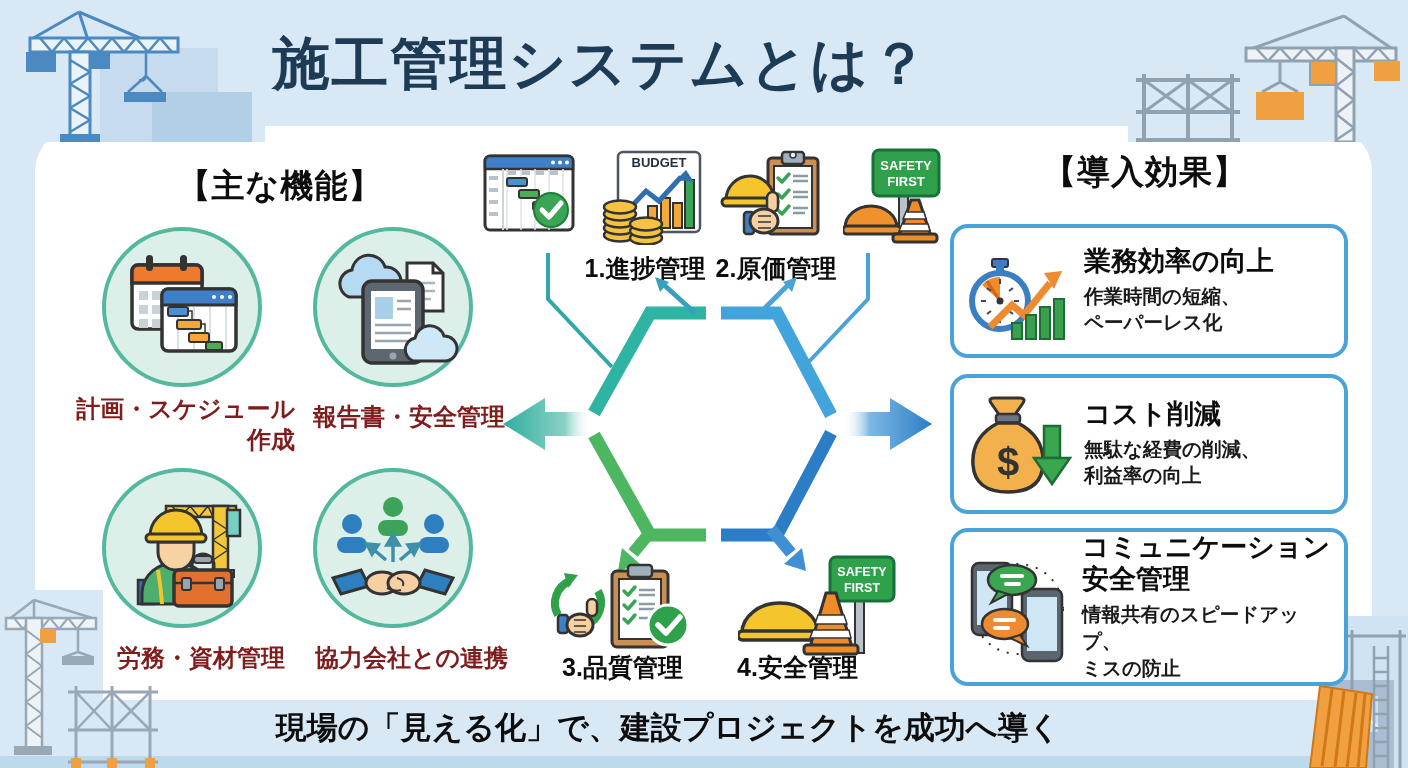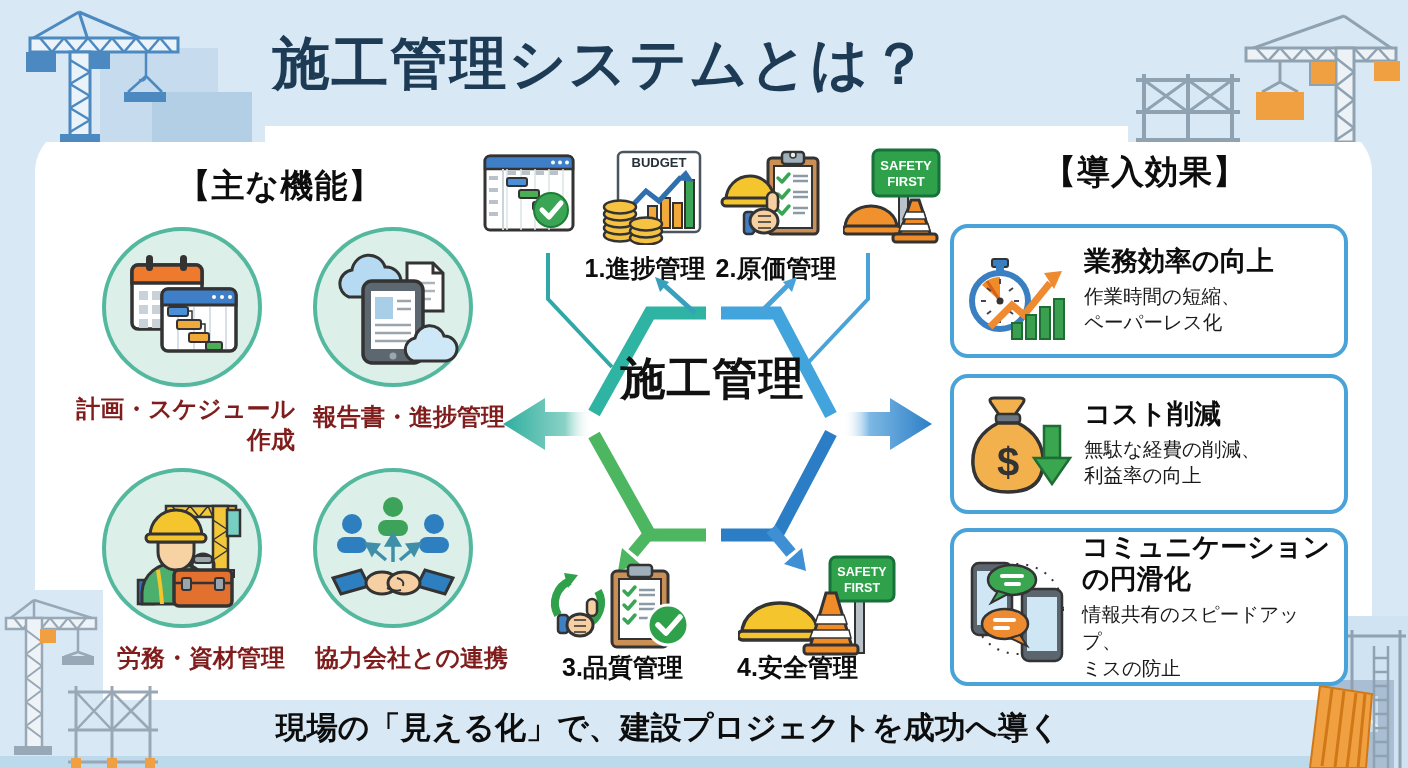--- a/index.html
+++ b/index.html
@@ -11,21 +11,21 @@
 .deco{position:absolute;z-index:5}
 .c{position:absolute;z-index:10}
 .title{left:0;top:26px;width:1202px;text-align:center;font-size:57px;font-weight:900;color:#1d3b55;letter-spacing:2px}
 .sec-head{font-size:33px;font-weight:900;color:#0d0d0d;text-align:center;letter-spacing:1px}
 .circle{position:absolute;width:160px;height:160px;border-radius:50%;background:#dcefe8;border:4px solid #53b89e;display:flex;align-items:center;justify-content:center;z-index:10}
 .feat-label{font-size:24px;font-weight:800;color:#7f1d1d;text-align:right;line-height:1.3;white-space:pre-line}
 .num-label{font-size:25px;font-weight:800;color:#0d0d0d;text-align:center}
 .hex-text{text-align:center;font-size:45px;font-weight:900;color:#111;line-height:1.18;letter-spacing:1px}
 .ebox{position:absolute;left:950px;width:398px;background:#fff;border:4px solid #4aa3d8;border-radius:18px;display:flex;align-items:center;padding:0 8px 0 6px;gap:4px;z-index:10}
 .etitle{font-size:27px;font-weight:900;color:#0d0d0d;line-height:1.18;white-space:pre-line}
-.edesc{font-size:19.5px;font-weight:400;color:#1a1a1a;line-height:1.38;white-space:pre-line;margin-top:5px}
+.edesc{font-size:19.5px;font-weight:700;color:#1a1a1a;line-height:1.38;white-space:pre-line;margin-top:5px}
 .tagline{left:0;top:707px;width:1336px;text-align:center;font-size:31px;font-weight:900;color:#0d0d0d}
 svg{display:block}
 </style>
 </head>
 <body>
 
 <div class="stage">
 
   <div class="strip"></div>
   <div class="card"></div>
@@ -195,21 +195,21 @@
       <polygon points="6,96 34,88 42,104 14,112" fill="#2e7fc0" stroke="#333" stroke-width="3"></polygon>
       <polygon points="126,96 98,88 90,104 118,112" fill="#2e7fc0" stroke="#333" stroke-width="3"></polygon>
       <ellipse cx="55" cy="101" rx="16" ry="11" fill="#f6cfa2" stroke="#333" stroke-width="3"></ellipse>
       <ellipse cx="77" cy="101" rx="16" ry="11" fill="#f6cfa2" stroke="#333" stroke-width="3"></ellipse>
       <path d="M70 96q8 2 6 8M60 106q8 4 14 2" stroke="#333" stroke-width="2" fill="none"></path>
     </svg>
   </div>
 
   <div class="c feat-label" style="left:55px;top:393px;width:240px">計画・スケジュール
 作成</div>
-  <div class="c feat-label" style="left:285px;top:401px;width:220px">報告書・進捗管理</div>
+  <div class="c feat-label" style="left:285px;top:401px;width:220px">報告書・安全管理</div>
   <div class="c feat-label" style="left:80px;top:642px;width:205px">労務・資材管理</div>
   <div class="c feat-label" style="left:283px;top:642px;width:225px">協力会社との連携</div>
 
   <svg class="c" style="left:483px;top:150px" width="100" height="95" viewBox="0 0 100 95">
     <rect x="2" y="6" width="88" height="74" rx="5" fill="#fff" stroke="#333" stroke-width="3"></rect>
     <path d="M2 11a5 5 0 0 1 5-5h78a5 5 0 0 1 5 5v8H2z" fill="#3e7fc8" stroke="#333" stroke-width="2.5"></path>
     <circle cx="70" cy="12.5" r="2" fill="#fff"></circle>
       <circle cx="77" cy="12.5" r="2" fill="#fff"></circle>
       <circle cx="84" cy="12.5" r="2" fill="#fff"></circle>
     <path d="M20 19V80" stroke="#ccd4da" stroke-width="2"></path>
@@ -314,21 +314,20 @@
     <polygon points="200,42 214,47 205,57" fill="#36a0bd"></polygon>
     <path d="M305 78L334 49" stroke="#4aa3d8" stroke-width="5" fill="none"></path>
     <polygon points="342,42 328,47 337,57" fill="#4aa3d8"></polygon>
     <path d="M198 294L178 318" stroke="#4cb661" stroke-width="12" fill="none"></path>
     <polygon points="163,336 185,329 167,313" fill="#4cb661"></polygon>
     <path d="M316 294L336 318" stroke="#3e8fd3" stroke-width="12" fill="none"></path>
     <polygon points="351,336 329,329 347,313" fill="#3e8fd3"></polygon>
   </svg>
 
   <div class="c hex-text" style="left:595px;top:352px;width:235px">
-    <div>施工管理</div>
   </div>
 
   <svg class="c" style="left:540px;top:563px" width="165" height="90" viewBox="0 0 165 90">
     <path d="M18 52A24 24 0 0 1 30 18" stroke="#2fa14a" stroke-width="8" fill="none"></path>
     <polygon points="38,12 24,10 28,25" fill="#2fa14a"></polygon>
     <path d="M58 28A24 24 0 0 1 46 62" stroke="#2fa14a" stroke-width="8" fill="none"></path>
     <polygon points="38,68 52,70 48,55" fill="#2fa14a"></polygon>
     <rect x="18" y="52" width="10" height="18" rx="3" fill="#3f7fc4" stroke="#333" stroke-width="2.5"></rect>
     <rect x="47" y="36" width="10" height="17" rx="5" fill="#f6cfa2" stroke="#333" stroke-width="2.5"></rect>
     <ellipse cx="40" cy="62" rx="13" ry="11" fill="#f6cfa2" stroke="#333" stroke-width="3"></ellipse>
@@ -416,21 +415,21 @@
       <polygon points="38,40 31,52 48,43" fill="#3aa64f" stroke="#333" stroke-width="2"></polygon>
       <rect x="40" y="23" width="24" height="4" rx="2" fill="#fff"></rect>
         <rect x="44" y="31" width="17" height="4" rx="2" fill="#fff"></rect>
       <ellipse cx="45" cy="73" rx="23" ry="15" fill="#ee8a30" stroke="#333" stroke-width="2.5"></ellipse>
       <polygon points="60,84 67,95 50,87" fill="#ee8a30" stroke="#333" stroke-width="2"></polygon>
       <rect x="33" y="67" width="23" height="4" rx="2" fill="#fff"></rect>
         <rect x="33" y="75" width="17" height="4" rx="2" fill="#fff"></rect>
     </svg>
     <div>
       <div class="etitle">コミュニケーション
-の円滑化</div>
+安全管理</div>
       <div class="edesc">情報共有のスピードアップ、
 ミスの防止</div>
     </div>
   </div>
 
   <div class="c tagline">現場の「見える化」で、建設プロジェクトを成功へ導く</div>
 
 </div>
 
 </body></html>

